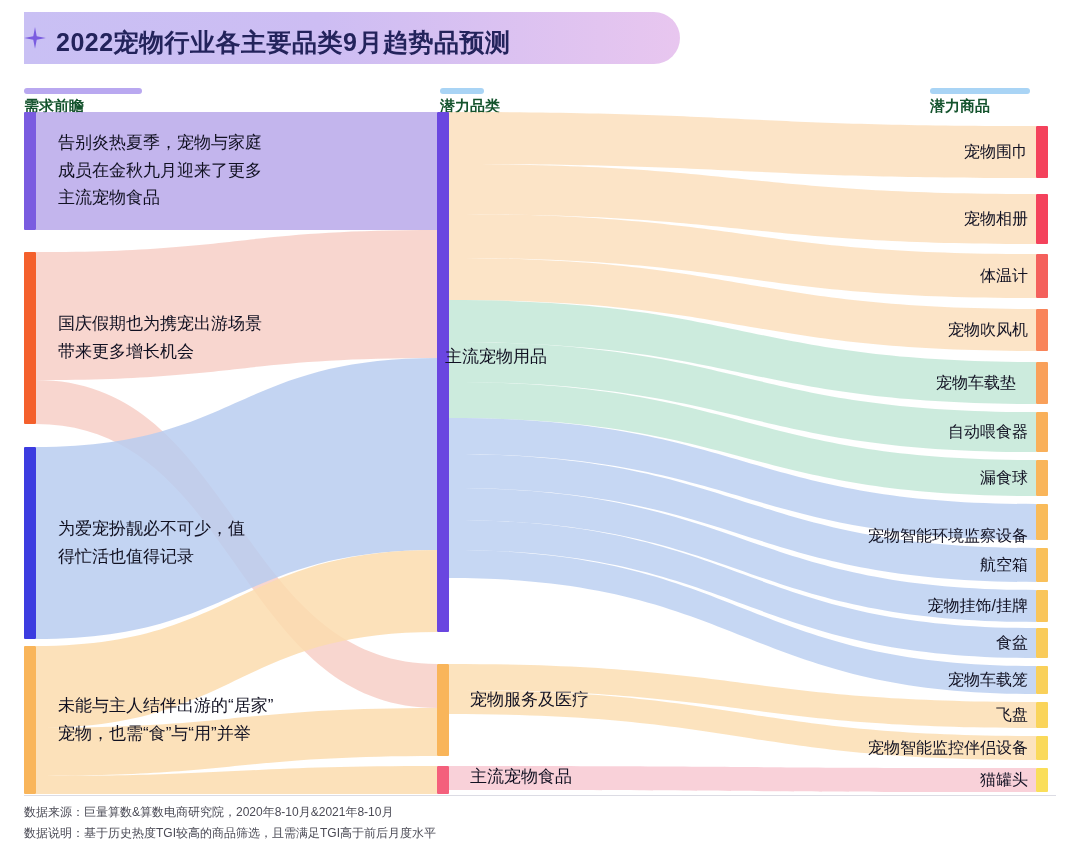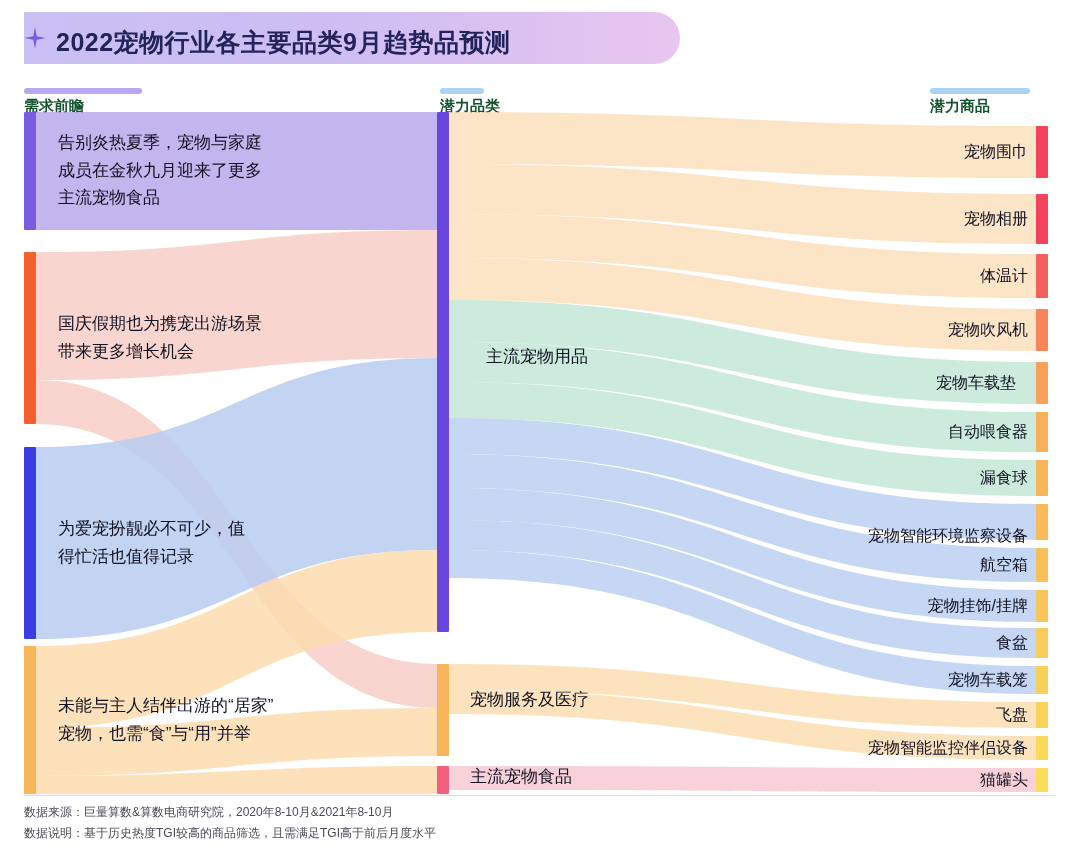--- a/index.html
+++ b/index.html
@@ -227,21 +227,21 @@
       <div>带来更多增长机会</div>
     </div>
     <div class="node-label left-label" style="left: 58px; top: 515px;">
       <div>为爱宠扮靓必不可少，值</div>
       <div>得忙活也值得记录</div>
     </div>
     <div class="node-label left-label" style="left: 58px; top: 692px;">
       <div>未能与主人结伴出游的“居家”</div>
       <div>宠物，也需“食”与“用”并举</div>
     </div>
-    <div class="node-label mid-label" style="left: 486px; top: 344px;">
+    <div class="node-label mid-label" style="left: 445px; top: 344px;">
       <div>主流宠物用品</div>
     </div>
     <div class="node-label mid-label" style="left: 470px; top: 687px;">
       <div>宠物服务及医疗</div>
     </div>
     <div class="node-label mid-label" style="left: 470px; top: 764px;">
       <div>主流宠物食品</div>
     </div>
     <div class="node-label right-label" style="right: 52px; top: 152px;">宠物围巾</div>
     <div class="node-label right-label" style="right: 52px; top: 219px;">宠物相册</div>

